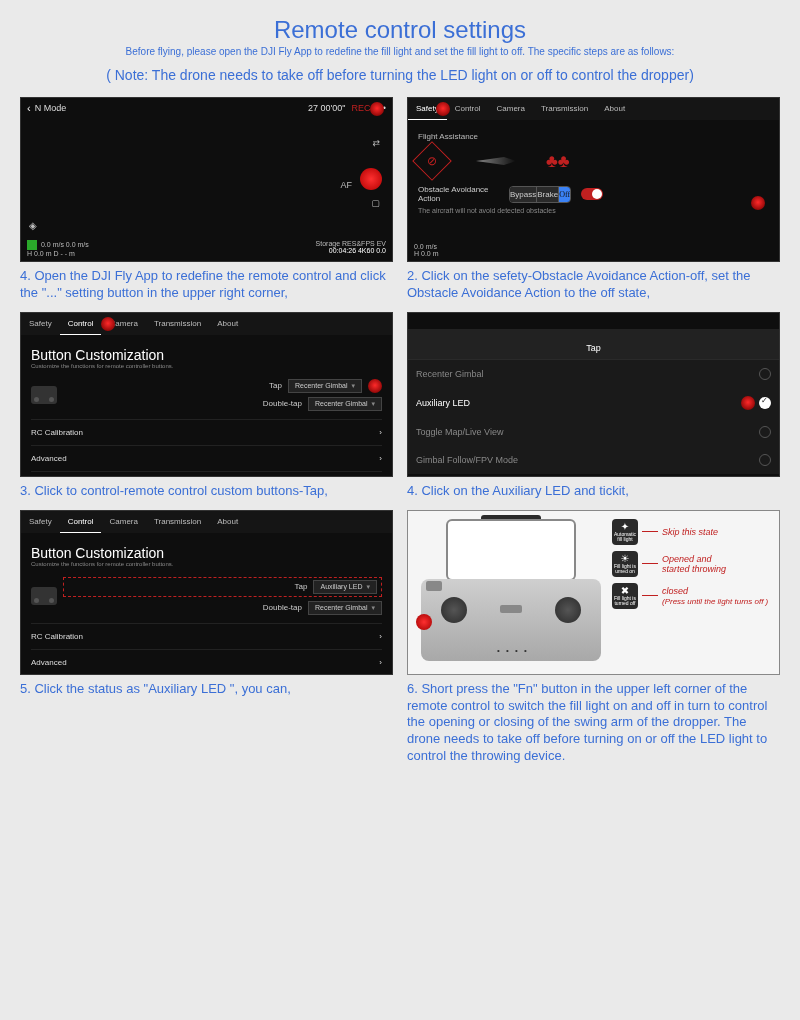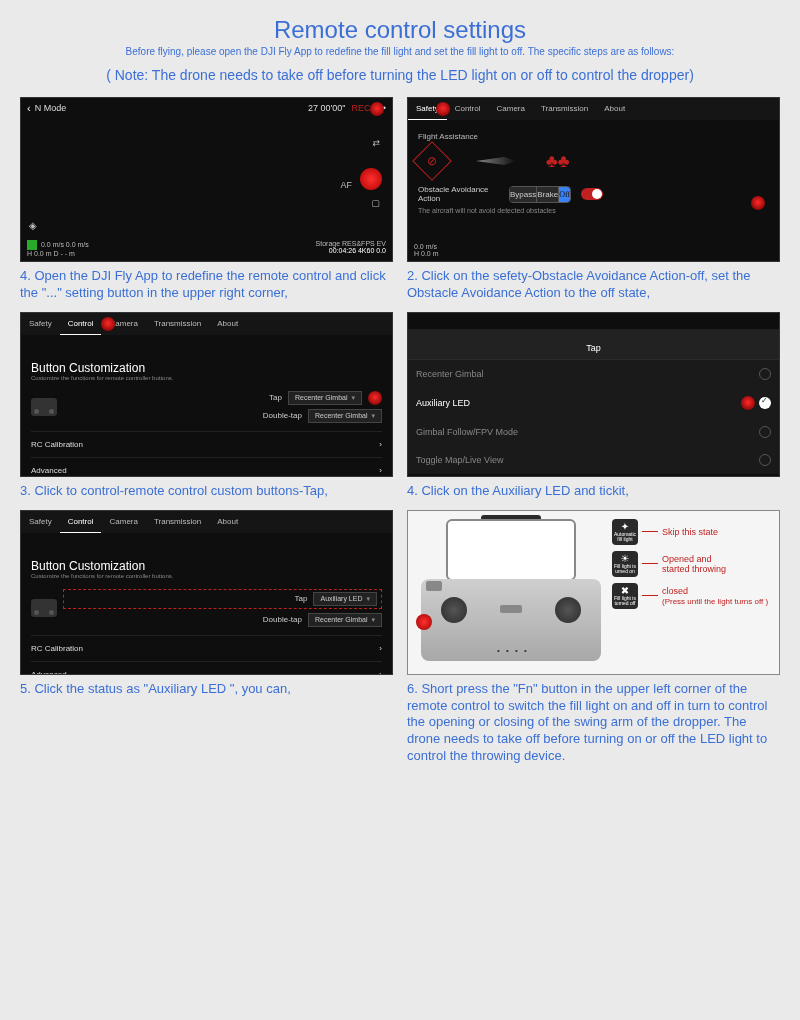--- a/index.html
+++ b/index.html
@@ -75,21 +75,21 @@
   .seg-lab { color:#ccc; width:85px; }
   .seg-btns { display:flex; border:1px solid #555; border-radius:4px; overflow:hidden; }
   .seg-btns span { padding:3px 0; background:#2a2a2a; color:#ccc; border-right:1px solid #555; }
   .seg-btns span:last-child { background:#3b82f6; color:#111; border:none;font-family:Liberation Serif, serif; }
   .toggle { width:22px; height:12px; background:#c02020; border-radius:6px; position:relative; margin-left:4px; }
   .toggle::after { content:""; width:10px; height:10px; background:#fff; border-radius:50%; position:absolute; right:1px; top:1px; }
   .s2-note { font-size:7px; color:#888; margin-top:4px; }
   .s2-bot { position:absolute; bottom:4px; left:6px; font-size:7px; color:#bbb; }
   
   .s3-body { padding:6px 10px; font-size:8px; color:#ccc; }
-  .s3-h { color:#fff; font-size:12px; margin-top:20px; }
+  .s3-h { color:#fff; font-size:14px; margin-top:6px; }
   .s3-sub { color:#888; font-size:6px; margin-bottom:6px; }
   .s3-row { display:flex; align-items:center; gap:6px; margin:4px 0; }
   .rc-icon { width:26px; height:18px; background:#333; border-radius:3px; position:relative; }
   .rc-icon::before,.rc-icon::after { content:""; width:5px; height:5px; background:#555; border-radius:50%; position:absolute; bottom:2px; }
   .rc-icon::before { left:3px; } .rc-icon::after { right:3px; }
   .drop { background:#222; border:1px solid #444; padding:2px 6px; color:#ccc; font-size:7px; display:flex; align-items:center; gap:4px; }
   .drop .ar { color:#888; }
   .menu-row { display:flex; justify-content:space-between; padding:8px 0; border-top:1px solid #222; font-size:8px; color:#ddd; }
   .s4-top { text-align:center; color:#fff; font-size:9px; padding:14px 0 6px; border-bottom:1px solid #2a2a2a; background:#222; }
   .s4-row { display:flex; justify-content:space-between; align-items:center; padding:8px 8px; font-size:9px; color:#888; background:#1a1a1a; }
@@ -109,21 +109,21 @@
   .stick.l { left:20px; } .stick.r { right:20px; }
   .rc-fn { width:16px; height:10px; background:#888; border-radius:2px; position:absolute; left:5px; top:2px; }
   .rc-mid { width:22px; height:8px; background:#888; border-radius:2px; position:absolute; left:79px; top:26px; }
   .rc-dots { position:absolute; bottom:6px; left:76px; font-size:8px; color:#333; letter-spacing:2px; }
   .rc-red { width:16px; height:16px; background:radial-gradient(circle,#ff3030,#a00000); border-radius:50%; position:absolute; left:0px; top:95px; }
   .legend { flex:1; display:flex; flex-direction:column; gap:6px; font-size:9px; }
   .leg { display:flex; align-items:center; gap:4px; }
   .ic { width:26px; height:26px; background:#2a2a2a; border-radius:4px; display:flex; flex-direction:column; align-items:center; justify-content:center; color:#fff; font-size:5px; line-height:1.1; text-align:center; }
   .ic .sym { font-size:10px; }
   .line { width:16px; height:1px; background:#c02020; }
-  .red { color:#c02020; }
+  .red { color:#c02020;font-style:italic; }
   .sm { font-size:8px; }
 </style>
 </head>
 <body>
 
 <div class="title">Remote control settings</div>
 <div class="intro">Before flying, please open the DJI Fly App to redefine the fill light and set the fill light to off. The specific steps are as follows:</div>
 <div class="note">( Note: The drone needs to take off before turning the LED light on or off to control the dropper)</div>
 
 <div class="grid">
@@ -259,25 +259,25 @@
           <span class="circ"></span>
         </div>
       <div class="s4-row sel">
         <span>Auxiliary LED</span>
         <span style="display:flex;align-items:center;gap:4px;">
             <span class="reddot" style="position:static;"></span>
             <span class="circ on"></span>
           </span>
       </div>
       <div class="s4-row">
+          <span>Toggle Map/Live View</span>
+          <span class="circ"></span>
+        </div>
+      <div class="s4-row">
           <span>Gimbal Follow/FPV Mode</span>
-          <span class="circ"></span>
-        </div>
-      <div class="s4-row">
-          <span>Toggle Map/Live View</span>
           <span class="circ"></span>
         </div>
     </div>
     <div class="cap">4. Click on the Auxiliary LED and tickit,</div>
   </div>
 
   <div class="cell">
     <div class="shot">
       <div class="tabs">
         <span>Safety</span>

